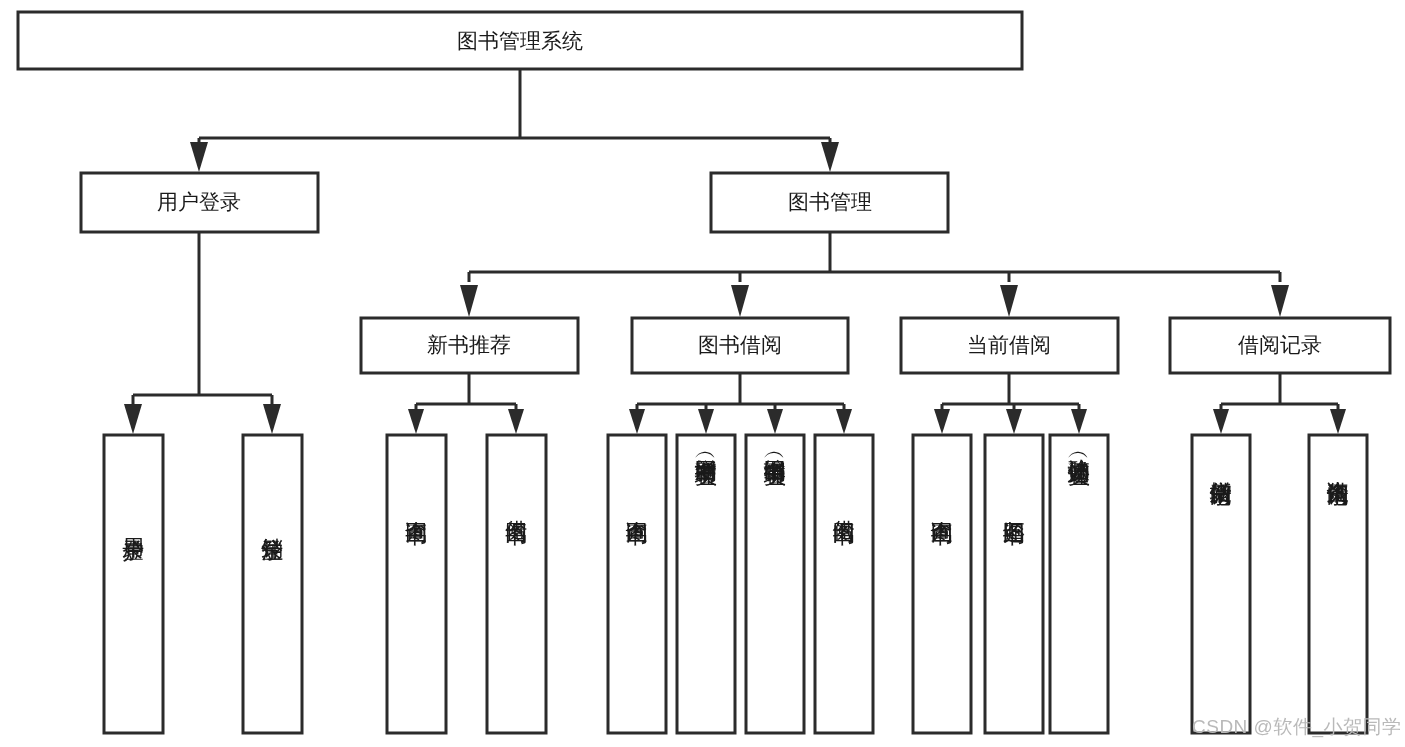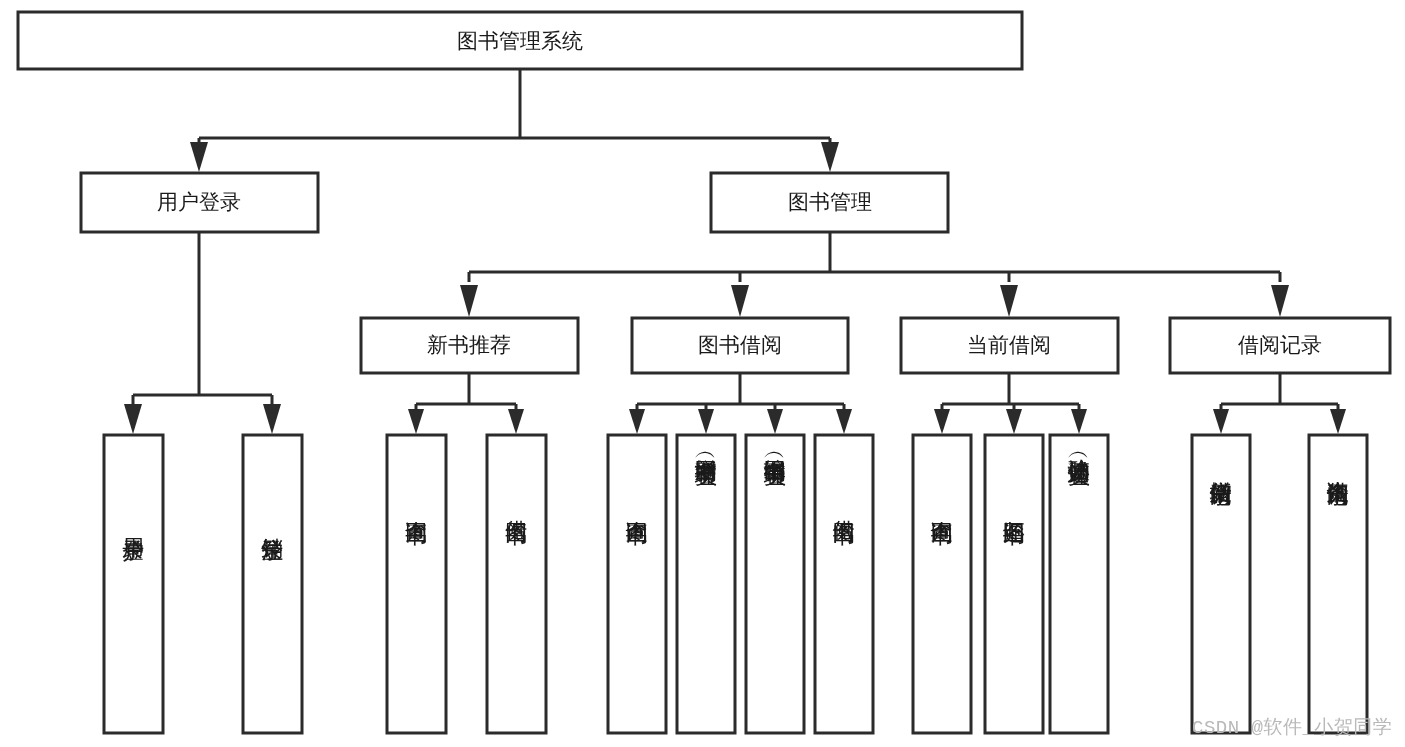--- a/index.html
+++ b/index.html
@@ -61,21 +61,21 @@
     pointer-events: none;
   }
   .vlabel-wrap {
     position: absolute;
     display: flex;
     align-items: flex-start;
     justify-content: center;
   }
   .watermark {
     position: absolute;
-    font-family: Liberation Mono, monospace;
+    font-family: Liberation Sans, sans-serif;
     font-size: 19px;
     color: #b9b9b9;
     white-space: nowrap;
     letter-spacing: 0.5px;
   }
 </style>
 </head>
 <body>
 
 <div id="diagram-root">

